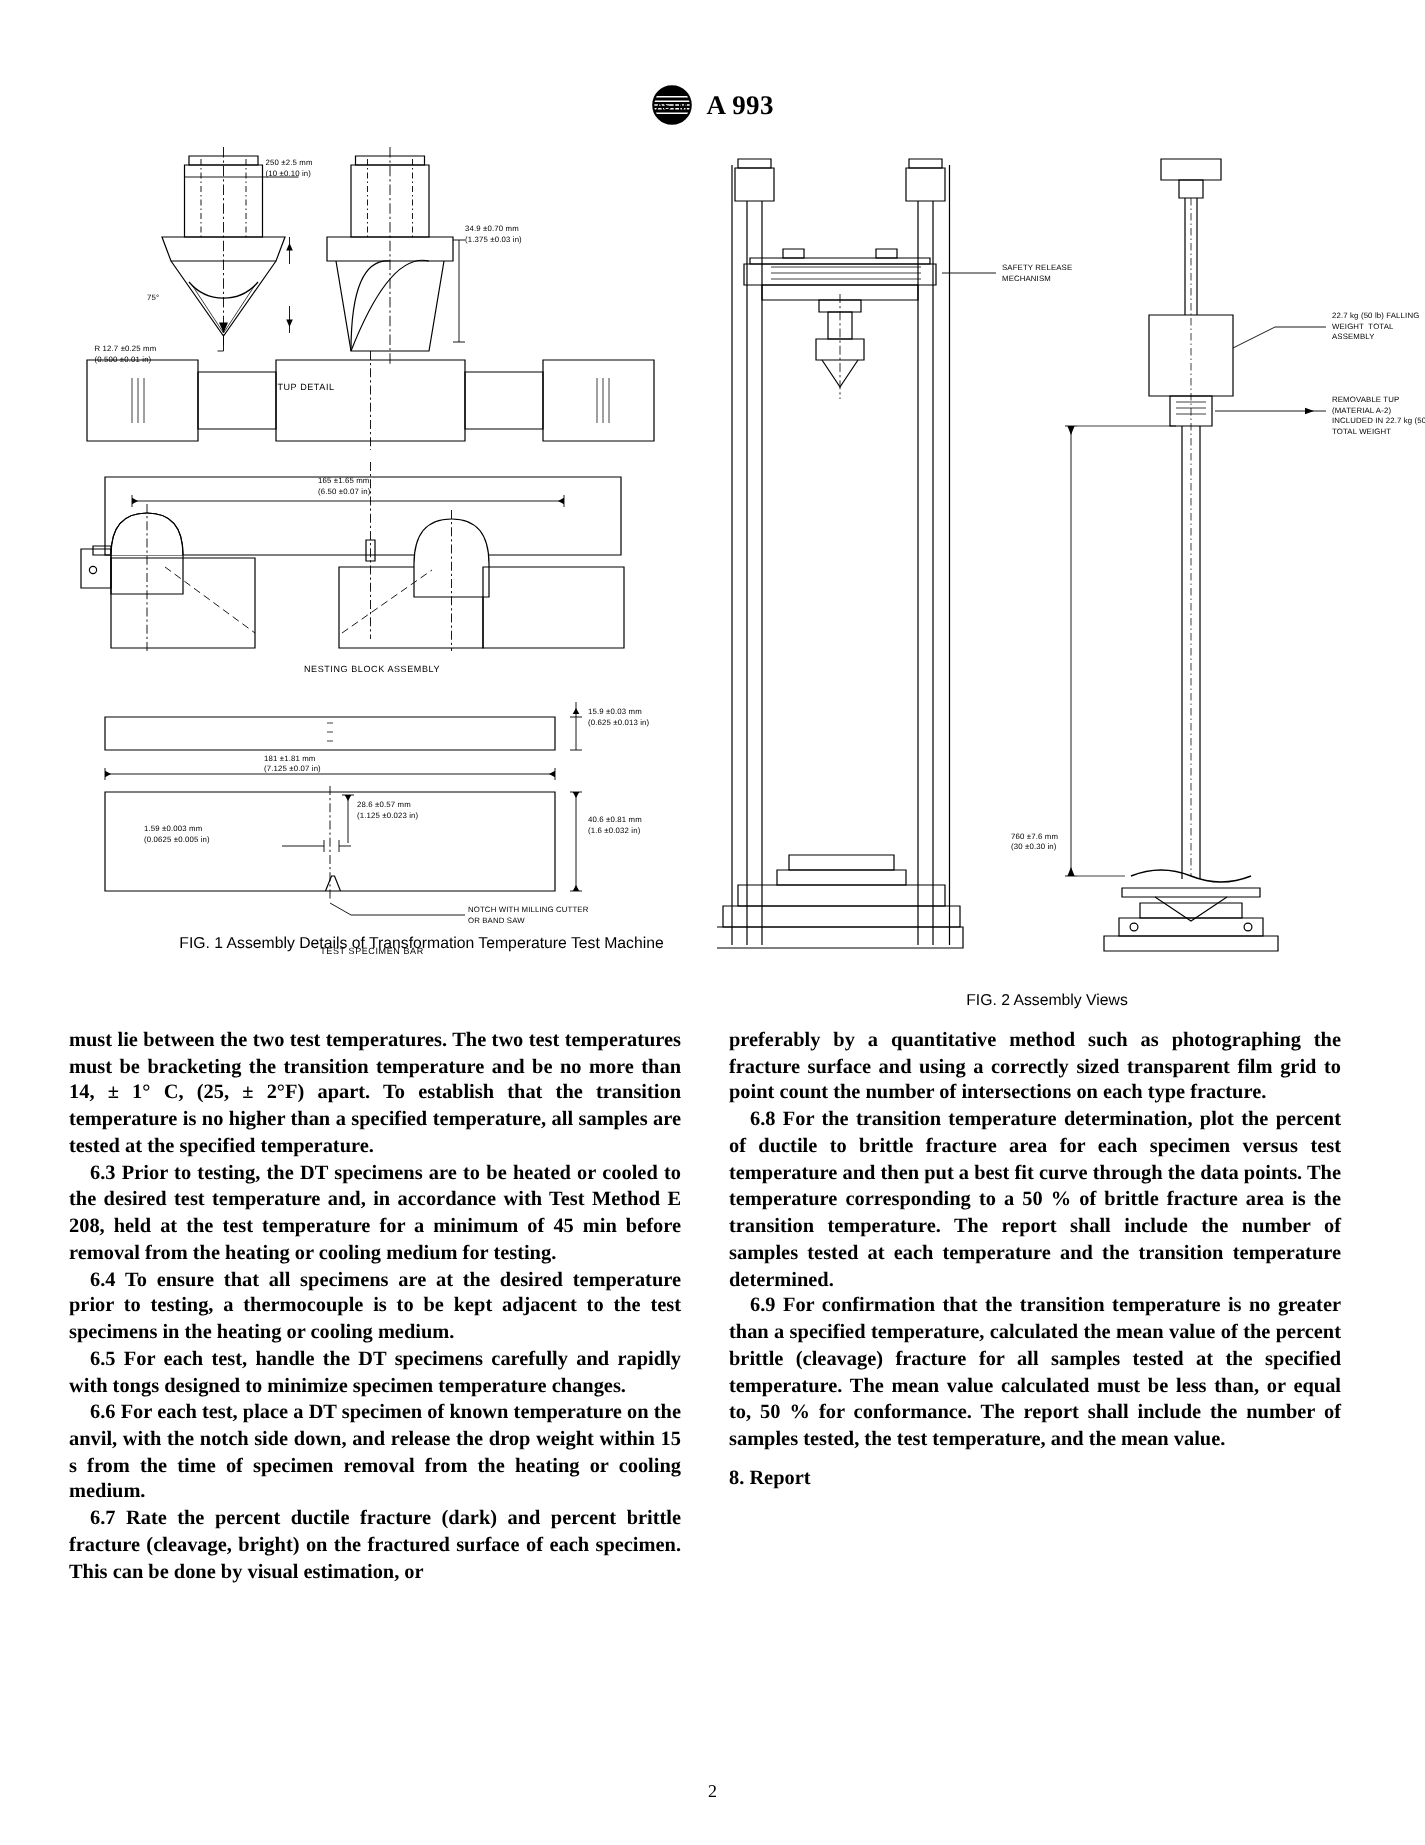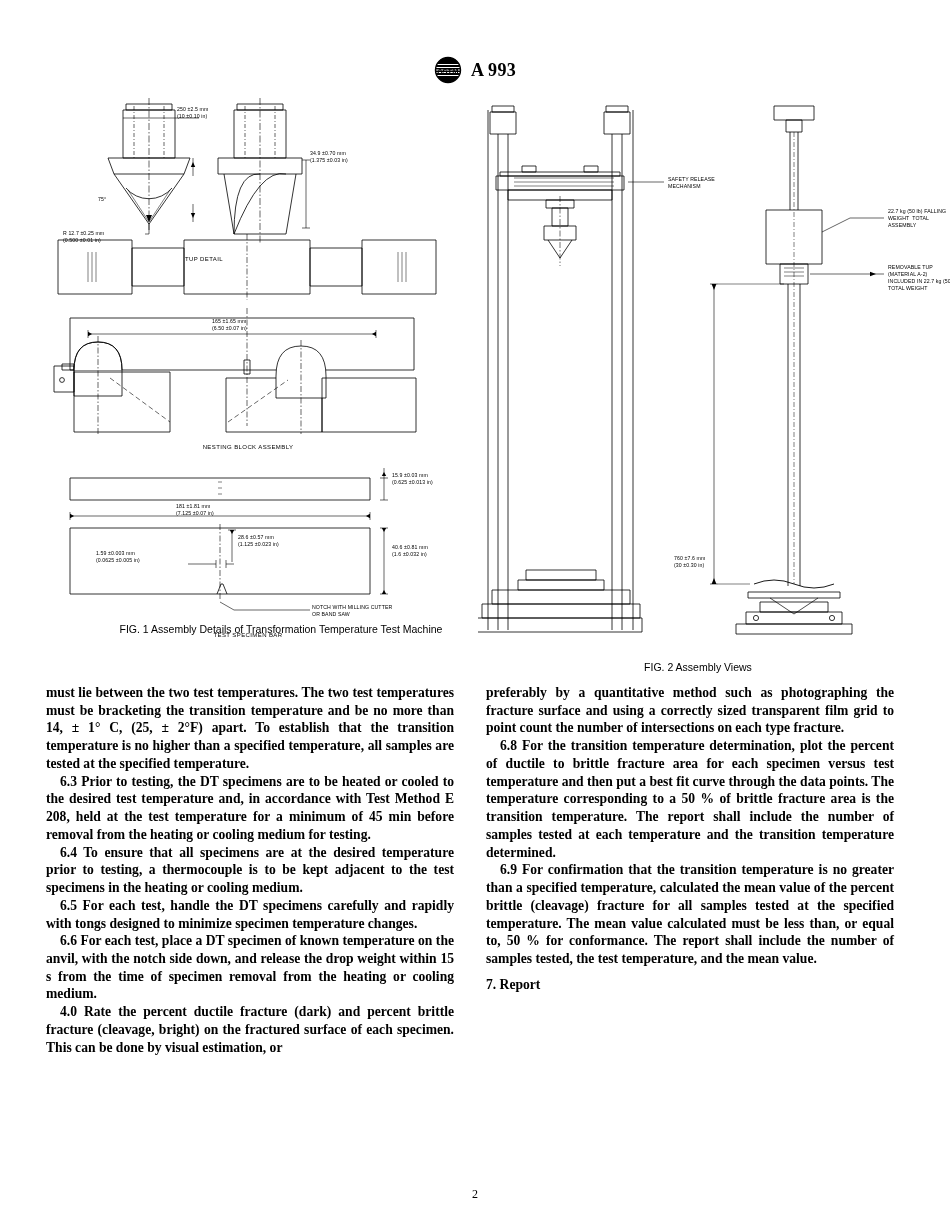--- a/index.html
+++ b/index.html
@@ -395,24 +395,24 @@
   </div>
 </div>
 
 <div class="body-cols">
   <div class="col col-left">
     <p>must lie between the two test temperatures. The two test temperatures must be bracketing the transition temperature and be no more than 14, ± 1° C, (25, ± 2°F) apart. To establish that the transition temperature is no higher than a specified temperature, all samples are tested at the specified temperature.</p>
     <p class="indent">6.3  Prior to testing, the DT specimens are to be heated or cooled to the desired test temperature and, in accordance with Test Method E 208, held at the test temperature for a minimum of 45 min before removal from the heating or cooling medium for testing.</p>
     <p class="indent">6.4  To ensure that all specimens are at the desired temperature prior to testing, a thermocouple is to be kept adjacent to the test specimens in the heating or cooling medium.</p>
     <p class="indent">6.5  For each test, handle the DT specimens carefully and rapidly with tongs designed to minimize specimen temperature changes.</p>
     <p class="indent">6.6  For each test, place a DT specimen of known temperature on the anvil, with the notch side down, and release the drop weight within 15 s from the time of specimen removal from the heating or cooling medium.</p>
-    <p class="indent">4.0  Rate the percent ductile fracture (dark) and percent brittle fracture (cleavage, bright) on the fractured surface of each specimen. This can be done by visual estimation, or</p>
+    <p class="indent">6.7  Rate the percent ductile fracture (dark) and percent brittle fracture (cleavage, bright) on the fractured surface of each specimen. This can be done by visual estimation, or</p>
   </div>
 
   <div class="col col-right">
     <p>preferably by a quantitative method such as photographing the fracture surface and using a correctly sized transparent film grid to point count the number of intersections on each type fracture.</p>
     <p class="indent">6.8  For the transition temperature determination, plot the percent of ductile to brittle fracture area for each specimen versus test temperature and then put a best fit curve through the data points. The temperature corresponding to a 50 % of brittle fracture area is the transition temperature. The report shall include the number of samples tested at each temperature and the transition temperature determined.</p>
     <p class="indent">6.9  For confirmation that the transition temperature is no greater than a specified temperature, calculated the mean value of the percent brittle (cleavage) fracture for all samples tested at the specified temperature. The mean value calculated must be less than, or equal to, 50 % for conformance. The report shall include the number of samples tested, the test temperature, and the mean value.</p>
-    <h3>7.  Report</h3>
+    <h3>8.  Report</h3>
   </div>
 </div>
 
 <div class="page-number">2</div>
 
 </body></html>

